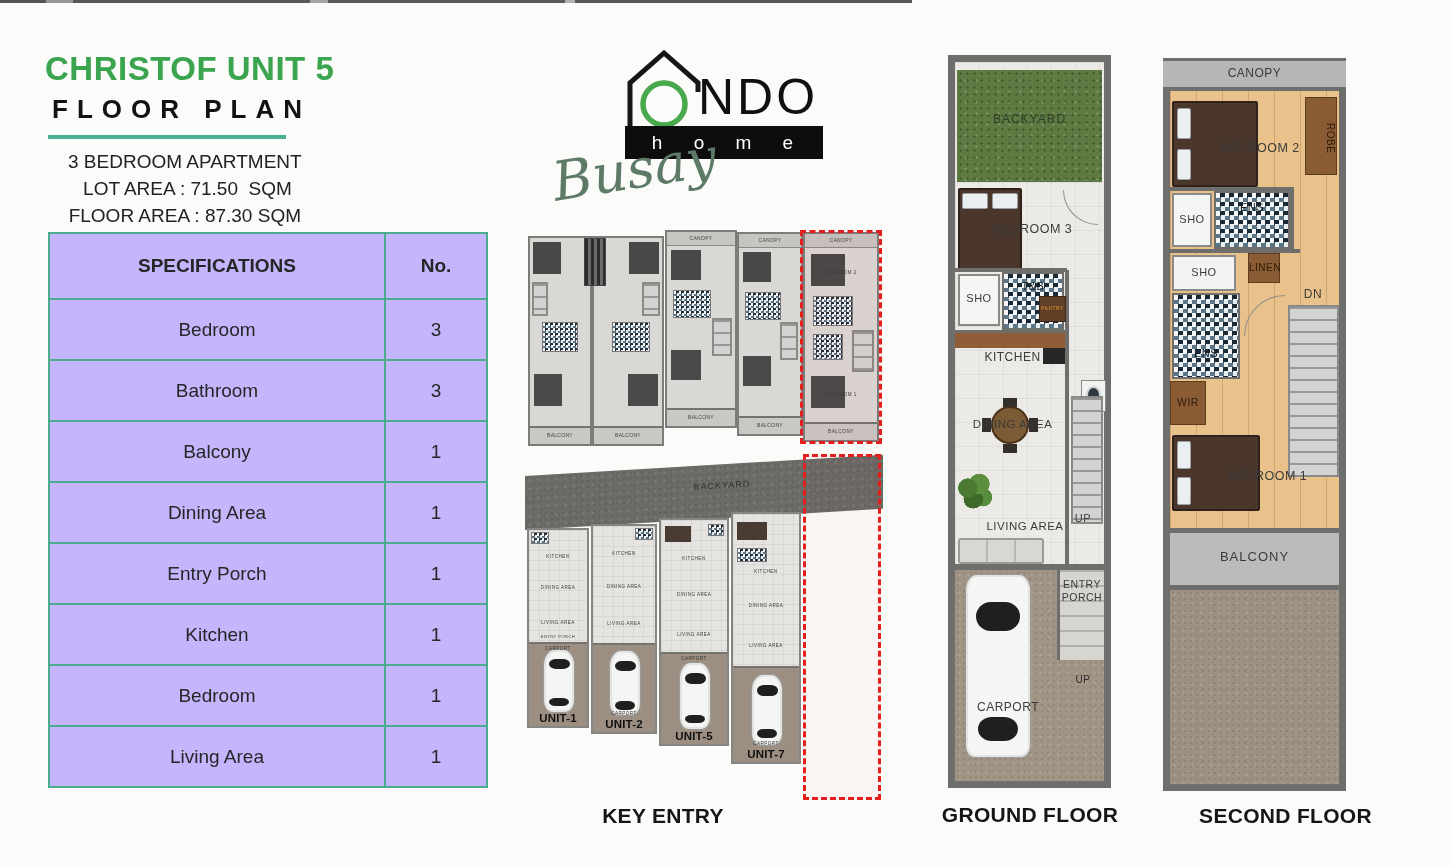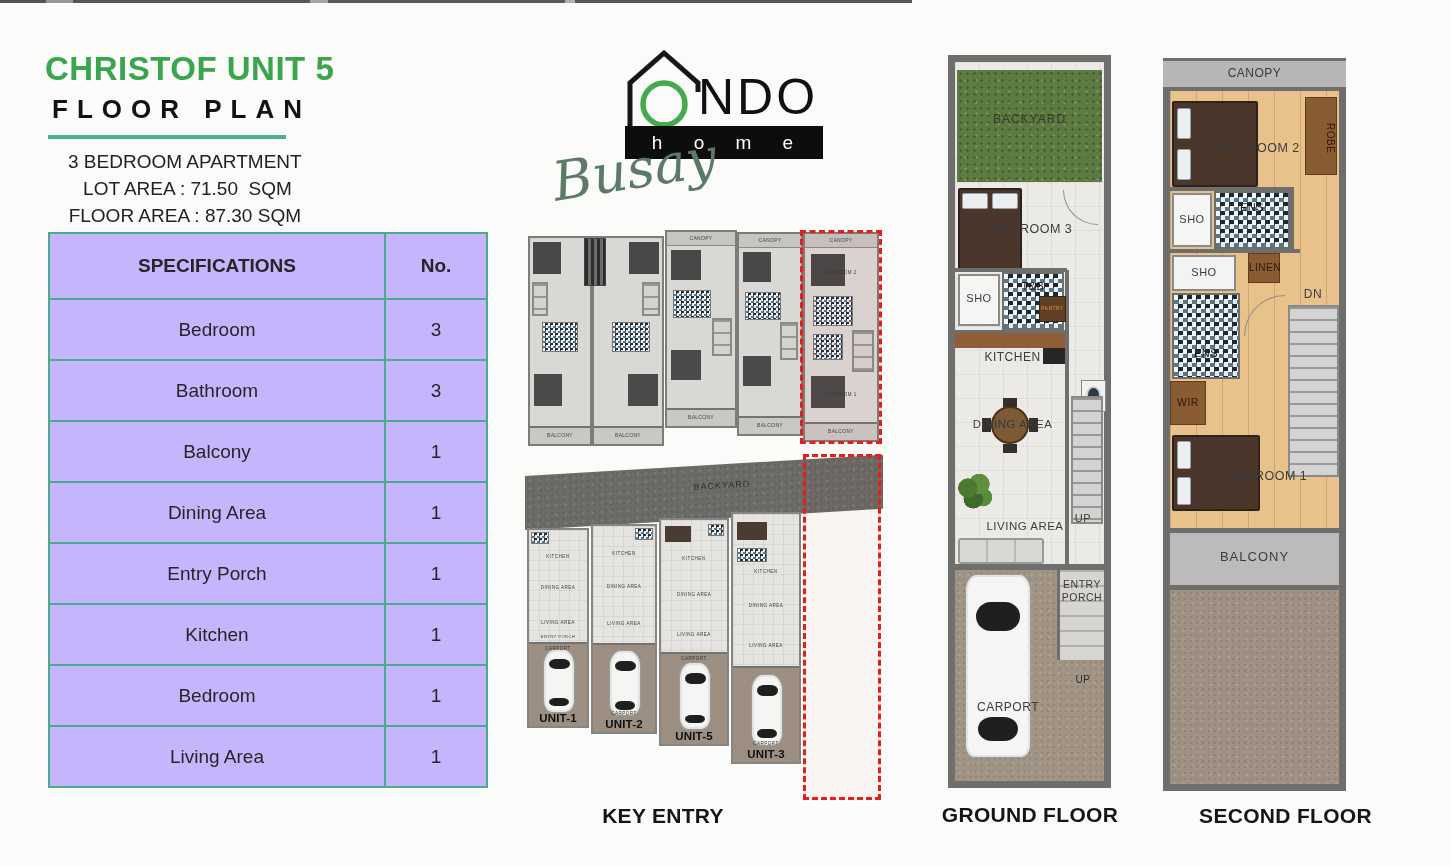--- a/index.html
+++ b/index.html
@@ -246,21 +246,21 @@
       <div class="abs mosaic-sm" style="left:4px;top:34px;width:30px;height:14px;"></div>
       <div class="lbl abs" style="left:0;right:0;top:22%;font-size:4.5px;">KITCHEN</div>
       <div class="lbl abs" style="left:0;right:0;top:36%;font-size:4.5px;">DINING AREA</div>
       <div class="lbl abs" style="left:0;right:0;top:52%;font-size:4.5px;">LIVING AREA</div>
       <div class="kcarport" style="height:38%;">
         <div class="car" style="left:50%;margin-left:-15px;top:6px;width:30px;height:70px;">
             <i class="ws"></i>
             <i class="rw"></i>
           </div>
         <div class="lbl abs" style="left:0;right:0;bottom:16px;font-size:4.5px;color:#333;">CARPORT</div>
-        <div class="kunit lbl abs" style="left:0;right:0;bottom:2px;">UNIT-3</div>
+        <div class="kunit lbl abs" style="left:0;right:0;bottom:2px;">UNIT-7</div>
       </div>
     </div>
 
     <div class="redbox" style="left:278px;top:2px;width:72px;height:340px;"></div>
   </div>
 
   <div class="caption" style="left:598px;top:804px;width:130px;">KEY ENTRY</div>
 
   <div class="plan tiles" style="left:948px;top:55px;width:149px;height:719px;">
     <div class="abs grass" style="left:2px;top:8px;width:145px;height:112px;">

